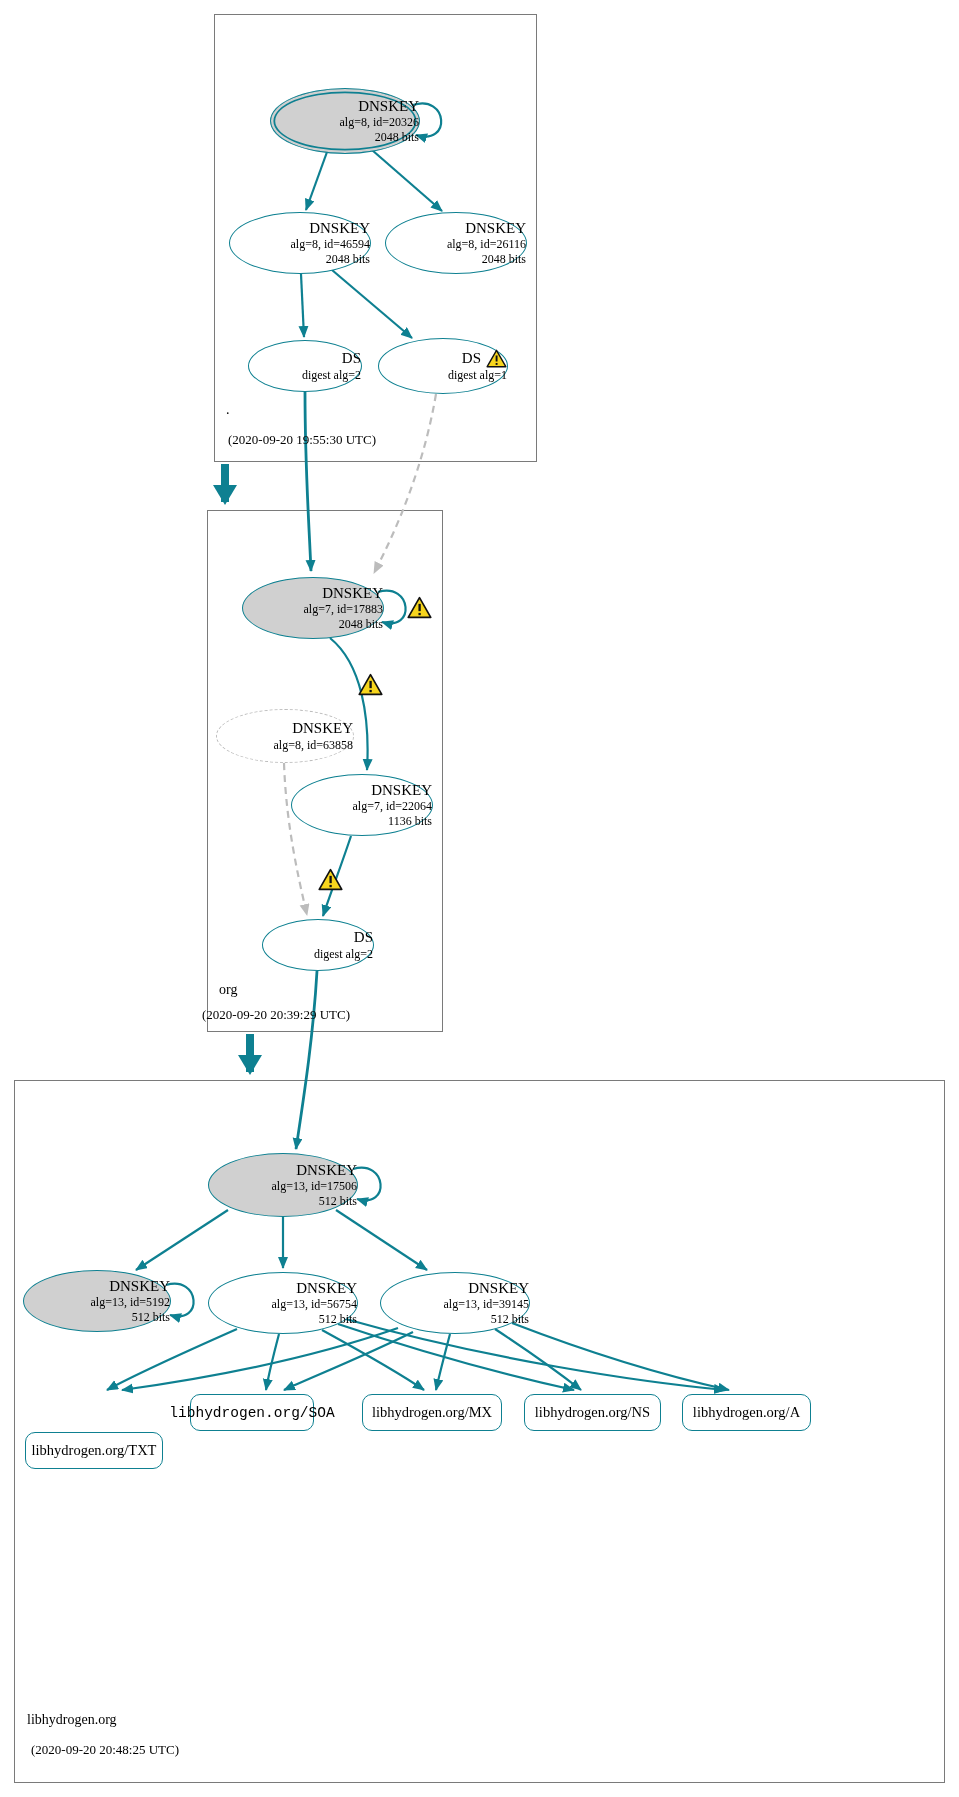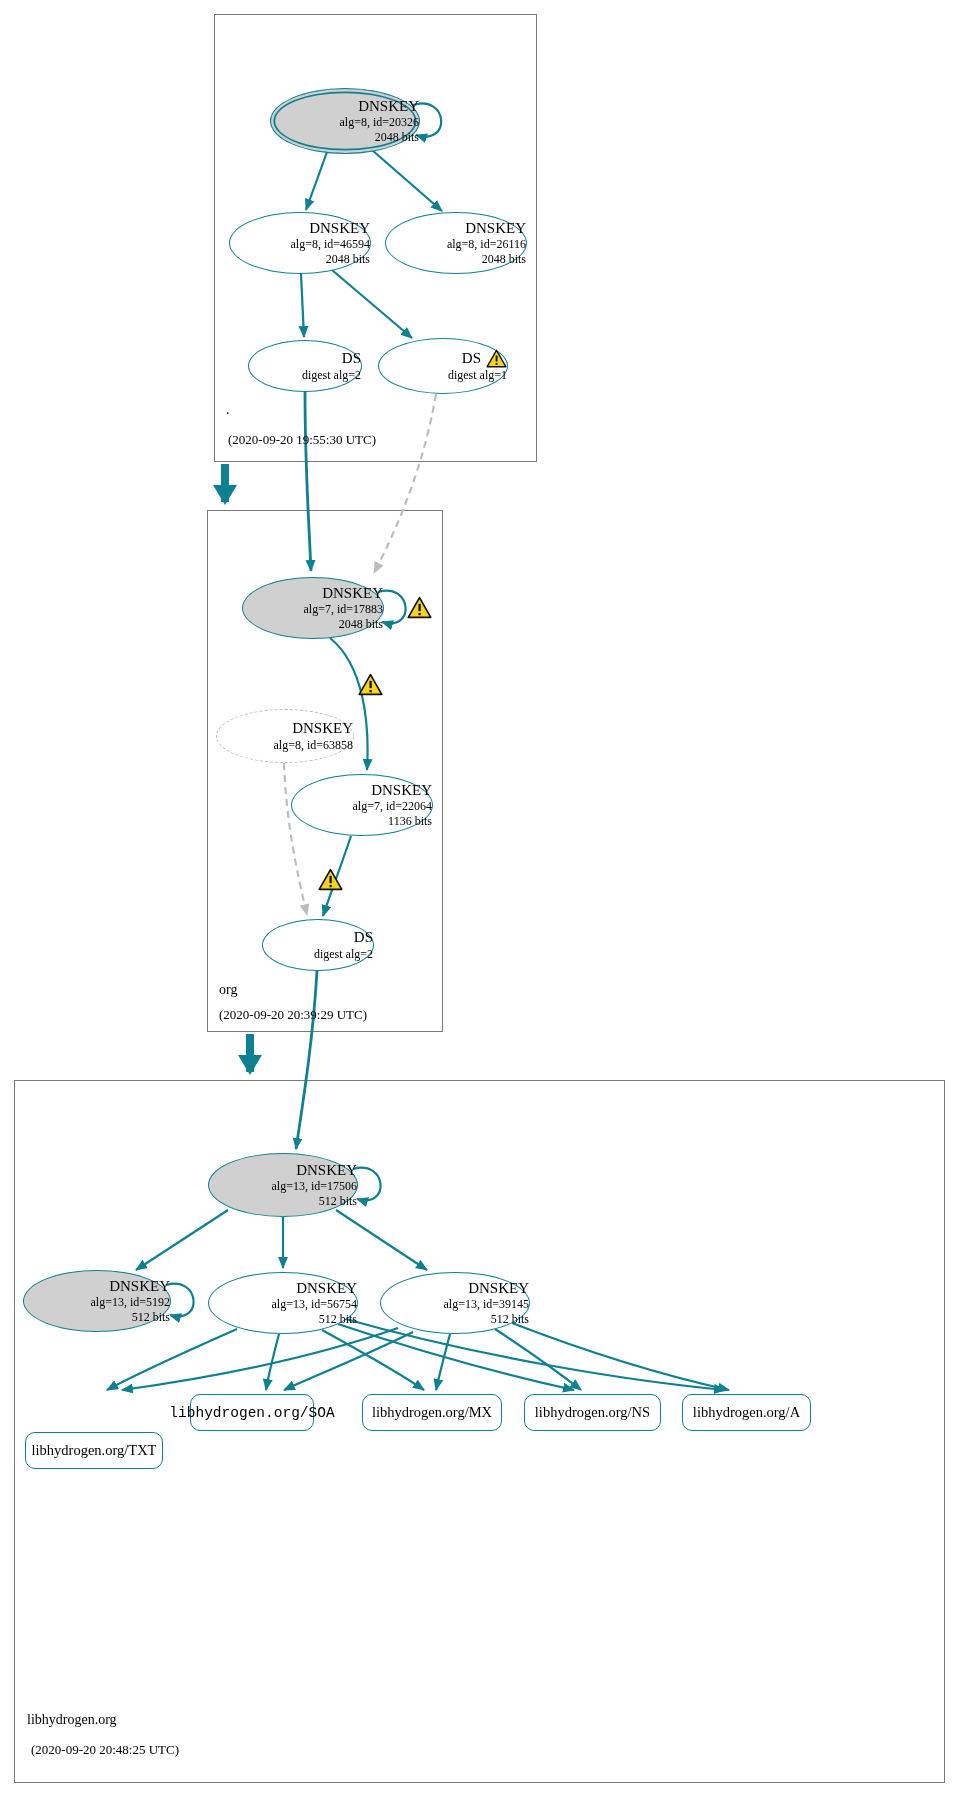--- a/index.html
+++ b/index.html
@@ -164,21 +164,21 @@
       <rect x="11" y="16.2" width="2.2" height="2.2" fill="#111"></rect>
     </svg>
   </div>
 
   <div class="node ellipse" style="left:262px;top:919px;width:112px;height:52px;">
     <div class="nt">DS</div>
     <div class="nd">digest alg=2</div>
   </div>
 
   <div class="zlabel" style="left:219px;top:982px;">org</div>
-  <div class="ztime" style="left:219px;top:1007px;">(2020-09-20 20:39:29 UTC)</div>
+  <div class="ztime" style="left:202px;top:1007px;">(2020-09-20 20:39:29 UTC)</div>
 
   <div class="node ellipse filled" style="left:208px;top:1153px;width:150px;height:64px;">
     <div class="nt">DNSKEY</div>
     <div class="nd">alg=13, id=17506</div>
     <div class="nd">512 bits</div>
   </div>
 
   <div class="node ellipse filled" style="left:23px;top:1270px;width:148px;height:62px;">
     <div class="nt">DNSKEY</div>
     <div class="nd">alg=13, id=5192</div>

